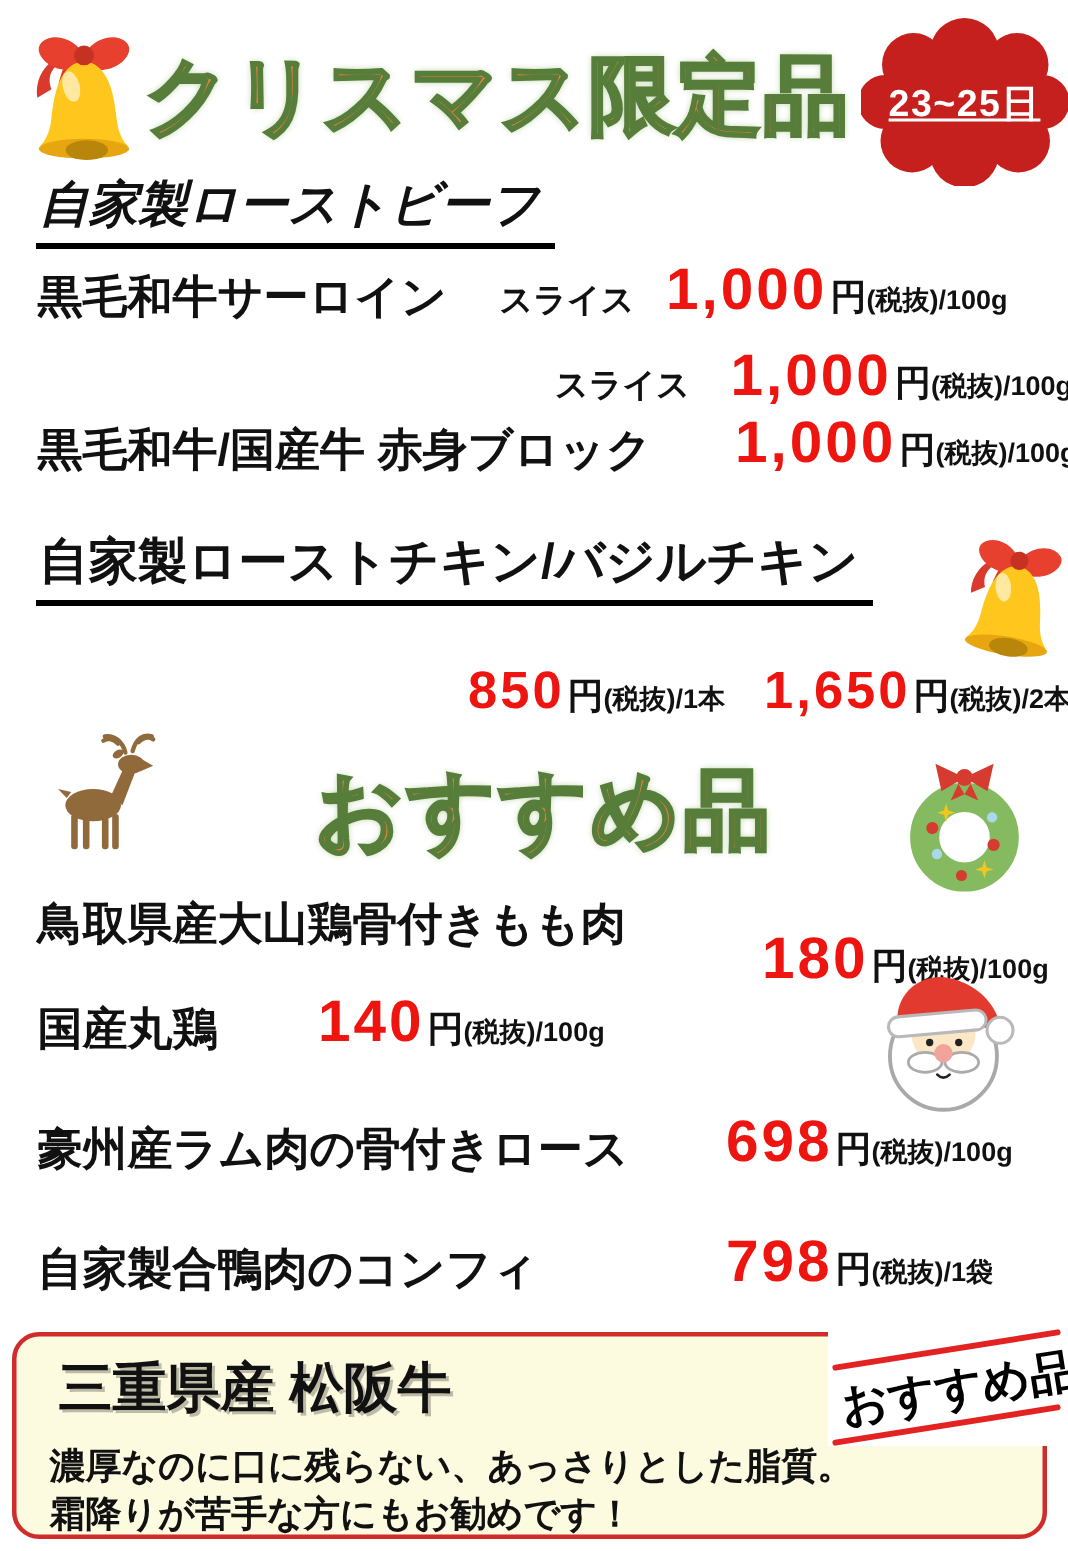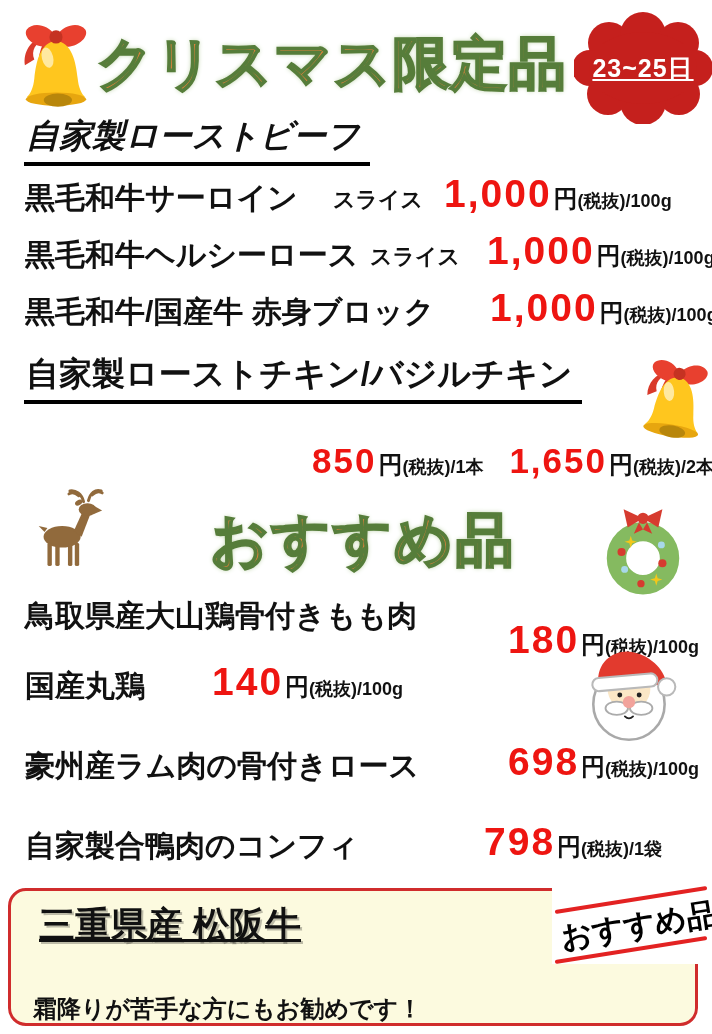--- a/index.html
+++ b/index.html
@@ -45,21 +45,21 @@
   .rec-title{position:absolute;left:210px;top:502px;font-size:58px;font-weight:bold;white-space:nowrap;
     color:var(--title-orange);-webkit-text-stroke:2px var(--title-outline);
     text-shadow:0 0 5px #A9C48E;letter-spacing:2px;}
   .wreath{position:absolute;left:594px;top:502px;width:98px;height:98px;}
   .santa{position:absolute;left:578px;top:642px;width:106px;height:106px;}
 
   
   .mbox{position:absolute;left:8px;top:888px;width:690px;height:138px;background:var(--box-bg);
     border:3px solid var(--box-border);border-radius:18px;}
   .mbox-head{position:absolute;left:28px;top:10px;font-size:36px;font-weight:bold;
-    text-shadow:2px 2px 0 rgba(0,0,0,0.25);white-space:nowrap;text-decoration:underline;}
+    text-shadow:2px 2px 0 rgba(0,0,0,0.25);white-space:nowrap;}
   .mbox-line1{position:absolute;left:22px;top:70px;font-size:24px;font-weight:bold;white-space:nowrap;}
   .mbox-line2{position:absolute;left:22px;top:102px;font-size:24px;font-weight:bold;white-space:nowrap;}
 
   .rec-badge{position:absolute;left:552px;top:878px;width:160px;height:86px;background:#fff;}
   .rec-badge .stroke{position:absolute;height:4px;background:#E32222;border-radius:2px;transform:rotate(-9deg);}
   .rec-badge .s-top{left:2px;top:20px;width:154px;}
   .rec-badge .s-bot{left:2px;top:70px;width:154px;}
   .rec-badge .btxt{position:absolute;left:8px;top:27px;font-size:31px;font-weight:bold;
     transform:rotate(-9deg);white-space:nowrap;color:#000;}
 </style>
@@ -107,30 +107,29 @@
     <span class="name">黒毛和牛サーロイン</span>
     <span class="variant" style="left:333px;">スライス</span>
     <span class="pgroup" style="left:444px;">
       <span class="price">1,000</span>
       <span class="yen">円</span>
       <span class="note">(税抜)/100g</span>
     </span>
   </div>
 
   <div class="row" style="top:235px;">
-    <span class="name">黒毛和牛ヘルシーロース</span>
     <span class="variant" style="left:370px;">スライス</span>
     <span class="pgroup" style="left:487px;">
       <span class="price">1,000</span>
       <span class="yen">円</span>
       <span class="note">(税抜)/100g</span>
     </span>
   </div>
 
-  <div class="row" style="top:292px;">
+  <div class="row" style="top:280px;">
     <span class="name">黒毛和牛/国産牛 赤身ブロック</span>
     <span class="pgroup" style="left:490px;">
       <span class="price">1,000</span>
       <span class="yen">円</span>
       <span class="note">(税抜)/100g</span>
     </span>
   </div>
 
   <div class="sec-head" style="left:24px;top:352px;">自家製ローストチキン/バジルチキン</div>
 
@@ -240,38 +239,39 @@
       <circle cx="60" cy="52" r="2.4" fill="#222"></circle>
       <ellipse cx="38" cy="65" rx="11" ry="6.5" fill="#fff" stroke="#ABABAB" stroke-width="1.8"></ellipse>
       <ellipse cx="62" cy="65" rx="11" ry="6.5" fill="#fff" stroke="#ABABAB" stroke-width="1.8"></ellipse>
       <circle cx="50" cy="59" r="6" fill="#F2A39B"></circle>
       <path d="M46 73 Q50 77 54 73" stroke="#222" stroke-width="1.8" fill="none" stroke-linecap="round"></path>
     </svg>
   </div>
 
   <div class="row" style="top:746px;">
     <span class="name">豪州産ラム肉の骨付きロース</span>
-    <span class="pgroup" style="left:484px;margin-left:24px;">
+    <span class="pgroup" style="left:484px;">
       <span class="price">698</span>
       <span class="yen">円</span>
       <span class="note">(税抜)/100g</span>
     </span>
   </div>
 
   <div class="row" style="top:826px;">
     <span class="name">自家製合鴨肉のコンフィ</span>
     <span class="pgroup" style="left:484px;">
       <span class="price">798</span>
       <span class="yen">円</span>
       <span class="note">(税抜)/1袋</span>
     </span>
   </div>
 
   <div class="mbox">
     <div class="mbox-head">三重県産 松阪牛</div>
+    <div class="mbox-line1">濃厚なのに口に残らない、あっさりとした脂質。</div>
     <div class="mbox-line2">霜降りが苦手な方にもお勧めです！</div>
   </div>
 
   <div class="rec-badge">
     <div class="stroke s-top"></div>
     <div class="btxt">おすすめ品</div>
     <div class="stroke s-bot"></div>
   </div>
 
 </div>

